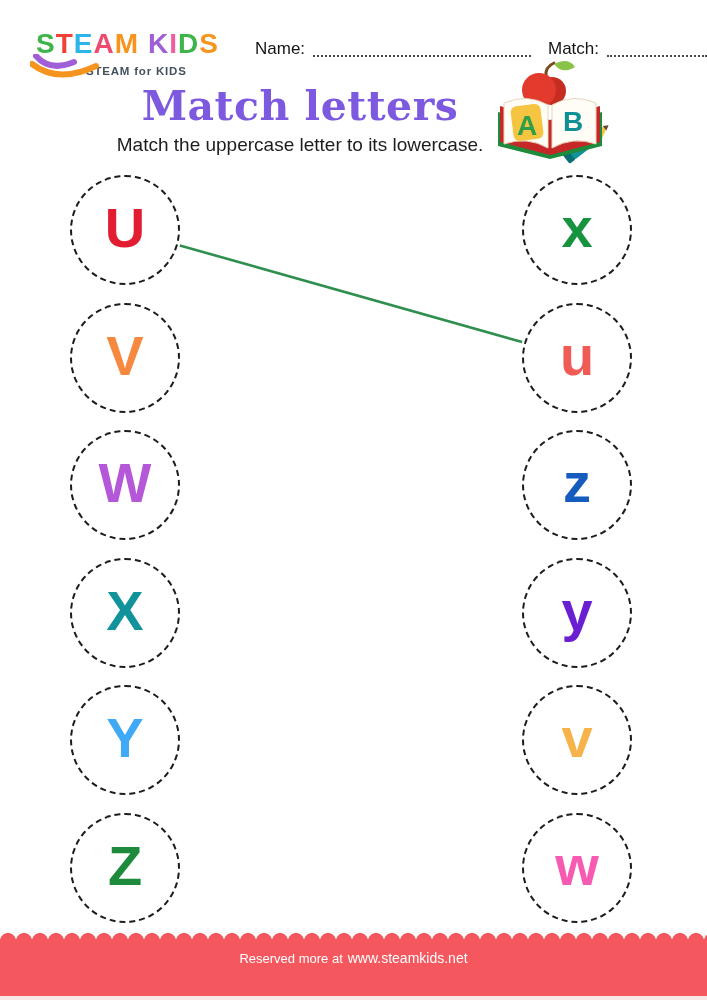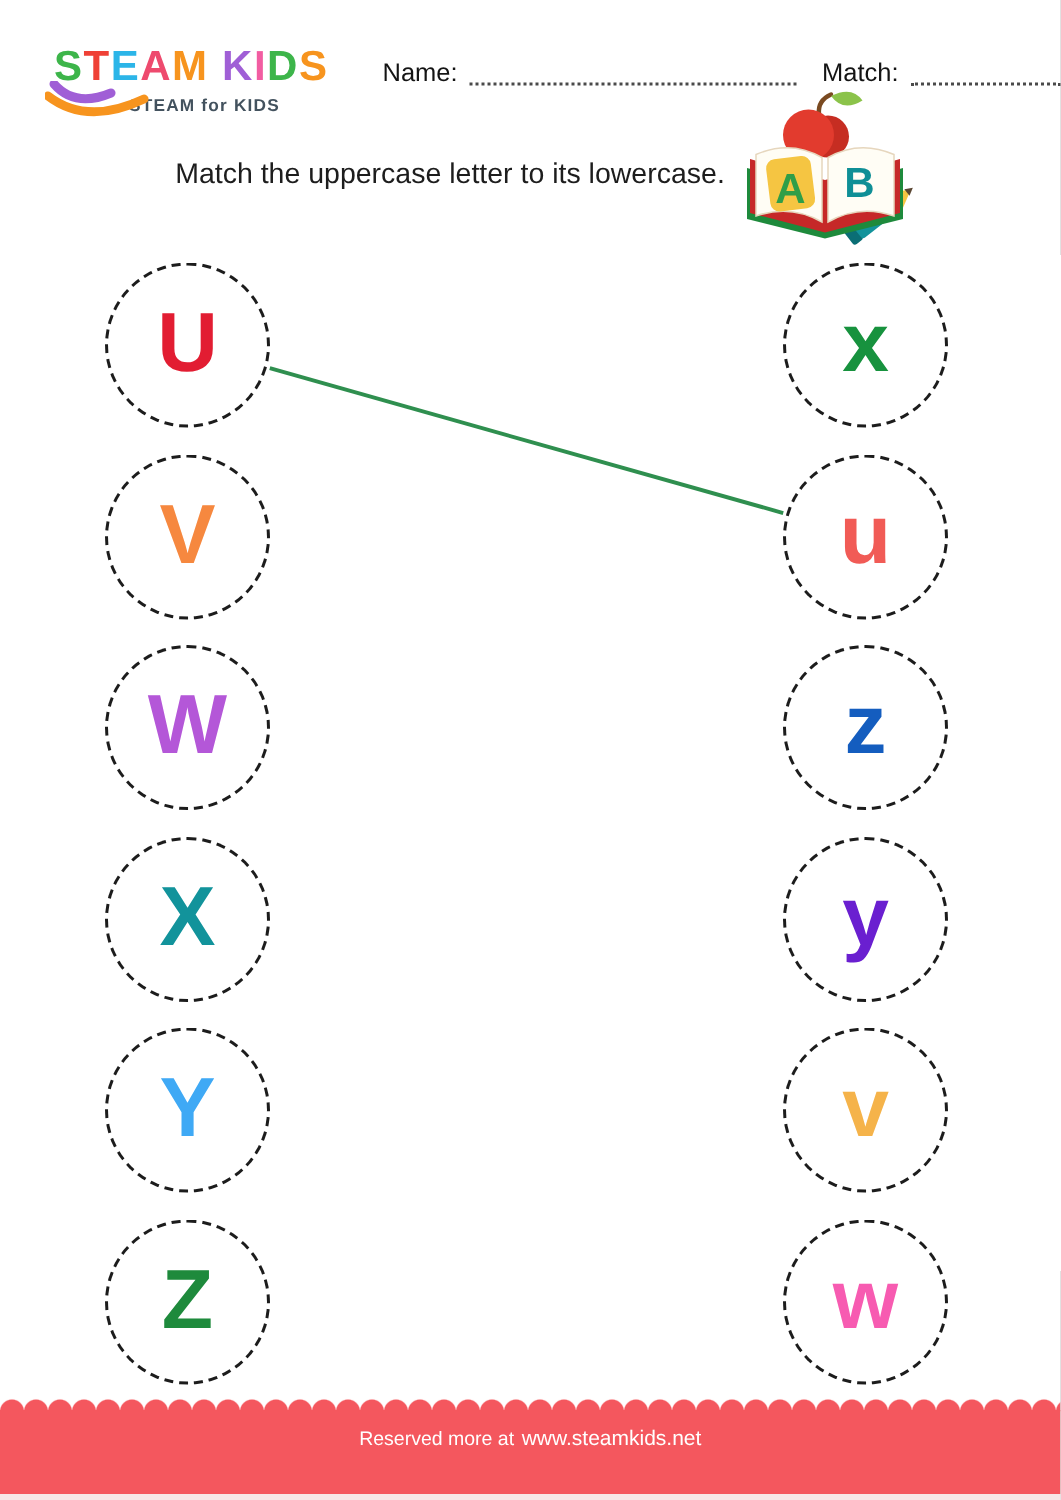--- a/index.html
+++ b/index.html
@@ -21,21 +21,21 @@
   .field-name { left:255px; top:40px; }
   .field-date { left:548px; top:40px; }
   .field .lbl { font-size:17px; color:#141414; line-height:1; }
   .dotline { border-bottom:2px dotted #4a4a4a; height:12px; }
   .dotline.name { width:218px; }
   .dotline.date { width:100px; }
 
   
   .title-block { position:absolute; left:0; top:84px; width:600px; text-align:center; }
   .page-title { font-family:"DejaVu Serif", serif; font-weight:700; font-size:41px; line-height:1.1; letter-spacing:.5px; }
-  .page-subtitle { margin-top:22px; font-size:19px; color:#1d1d1d; }
+  .page-subtitle { margin-top:5px; font-size:19px; color:#1d1d1d; }
 
   .book-icon { position:absolute; left:490px; top:58px; width:120px; height:108px; }
 
   
   .match-area { position:absolute; left:0; top:0; width:707px; height:1000px; }
   .circle {
     position:absolute; width:110px; height:110px; border-radius:50%;
     border:2.6px dashed #1c1c1c;
     display:flex; align-items:center; justify-content:center;
     background:#fff;
@@ -75,20 +75,21 @@
   <div class="field field-name">
     <span class="lbl">Name:</span>
     <span class="dotline name"></span>
   </div>
   <div class="field field-date">
     <span class="lbl">Match:</span>
     <span class="dotline date"></span>
   </div>
 
   <div class="title-block">
+    <div class="page-title" style="color: rgb(125, 89, 224);">Match letters</div>
     <div class="page-subtitle">Match the uppercase letter to its lowercase.</div>
   </div>
 
   <svg class="book-icon" viewBox="0 0 120 108">
 
     <g transform="rotate(-38 95 85)">
       <rect x="70" y="79" width="8" height="13" rx="2" fill="#0b6e75"></rect>
       <rect x="77" y="79" width="34" height="13" rx="2" fill="#12939b"></rect>
       <polygon points="111,79 123,85.5 111,92" fill="#f5c542"></polygon>
       <polygon points="119.5,82.7 124.5,85.5 119.5,88.3" fill="#5a4632"></polygon>

